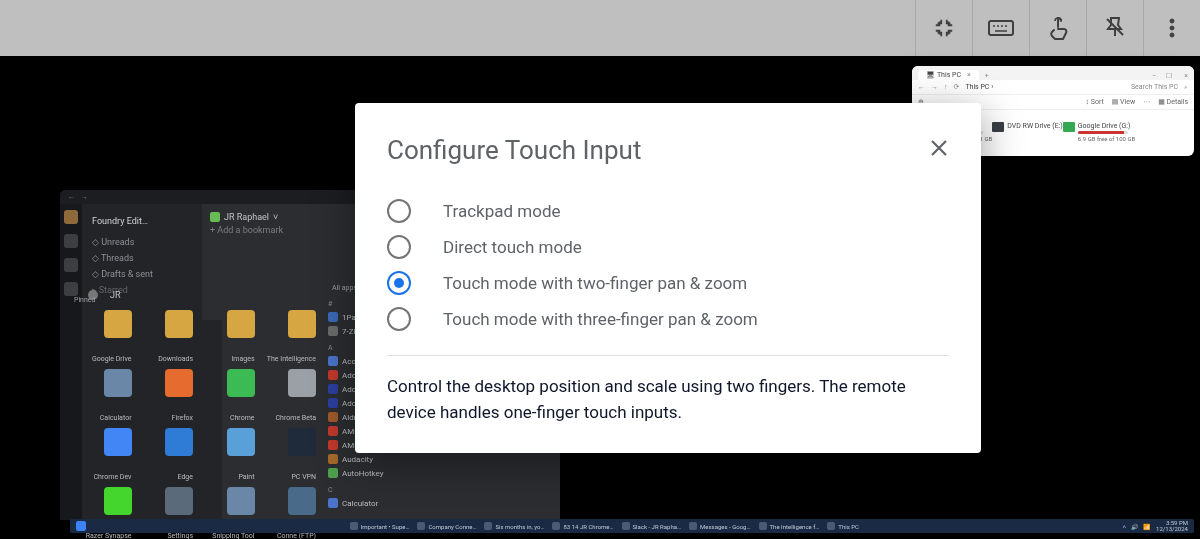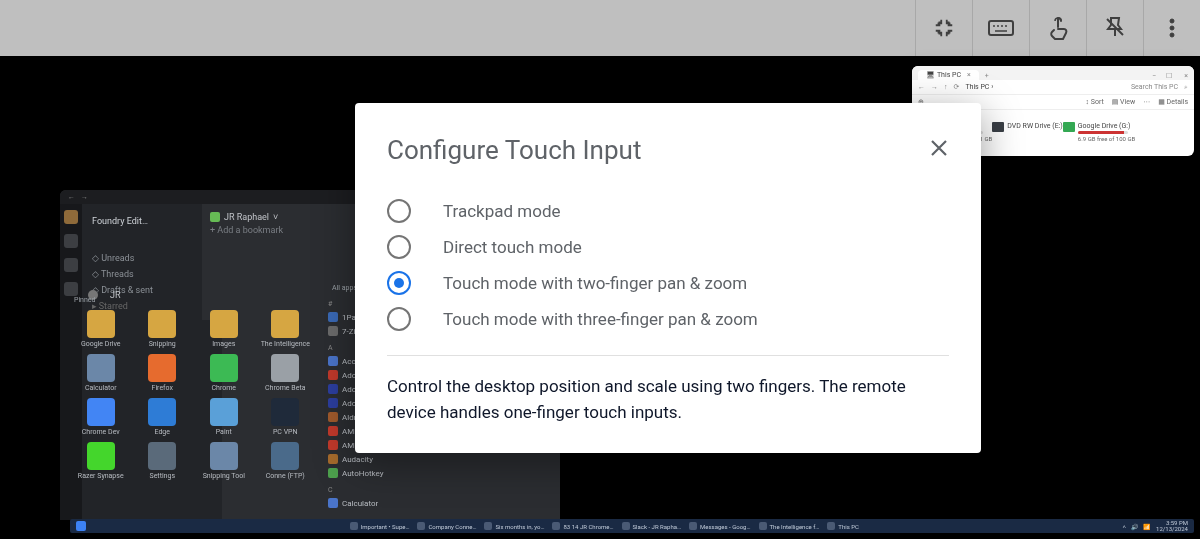--- a/index.html
+++ b/index.html
@@ -22,30 +22,30 @@
   .radio-label{color:#5f6368;font-size:17px}
   .divider{border:none;border-top:1px solid #e0e0e0;margin:18px 0}
   .desc{color:#0f172a;font-size:17px;line-height:1.5;margin:0}
   
   .remote-left{position:absolute;left:60px;top:190px;width:500px;height:330px;background:#2b2d31;border-radius:6px 6px 0 0;box-shadow:0 0 20px rgba(0,0,0,0.6);overflow:hidden}
   .remote-left .titlebar{height:14px;background:#1c1d20;display:flex;align-items:center;padding:0 8px;gap:6px}
   .remote-left .sidebar{position:absolute;left:0;top:14px;bottom:0;width:22px;background:#17181b;display:flex;flex-direction:column;align-items:center;padding-top:6px;gap:10px}
   .remote-left .sidebar .ic{width:14px;height:14px;border-radius:3px;background:#3c3e42}
   .remote-left .sidebar .ic.sel{background:#8e6a3a}
   .remote-left .nav{position:absolute;left:22px;top:14px;width:120px;bottom:0;background:#222428;padding:12px 10px;font-size:9px;color:#9aa0a6}
-  .remote-left .nav .hdr{color:#cfd3d8;margin-bottom:24px}
+  .remote-left .nav .hdr{color:#cfd3d8;margin-bottom:8px}
   .remote-left .nav .row{padding:3px 0;color:#8b9096}
   .remote-left .main{position:absolute;left:142px;top:14px;right:0;height:100px;background:#2b2d31;color:#c0c3c8;font-size:9px;padding:8px}
   .remote-left .main .user{display:flex;align-items:center;gap:4px}
   .remote-left .main .user .av{width:10px;height:10px;background:#6b5;border-radius:2px}
   .remote-left .avrow{position:absolute;left:22px;top:97px;display:flex;align-items:center;gap:12px;font-size:9px;color:#c0c3c8;padding:3px 6px}
   .remote-left .avrow .av{width:10px;height:10px;border-radius:50%;background:#777}
   
   .startgrid{position:absolute;left:70px;top:310px;width:246px;display:grid;grid-template-columns:repeat(4,1fr);gap:6px 0;text-align:center}
-  .startgrid .app{display:flex;flex-direction:column;align-items:center;gap:2px}
+  .startgrid .app{display:flex;flex-direction:column;align-items:flex-end;gap:17px}
   .startgrid .app .ic{width:28px;height:28px;border-radius:4px;display:flex;align-items:center;justify-content:center}
   .startgrid .app .lbl{font-size:7px;color:#b8bcc2;white-space:nowrap;overflow:hidden;text-overflow:ellipsis;max-width:52px}
   .startlist{position:absolute;left:328px;top:294px;width:108px;font-size:8px;color:#b8bcc2}
   .startlist .hdr{color:#888;font-size:7px;margin:6px 0 2px}
   .startlist .row{display:flex;align-items:center;gap:4px;padding:2px 0}
   .startlist .row .b{width:10px;height:10px;border-radius:2px}
   
   .explorer{position:absolute;right:6px;top:66px;width:282px;height:90px;background:#fff;border-radius:6px;box-shadow:0 4px 20px rgba(0,0,0,0.3);font-size:7px;color:#444;overflow:hidden}
   .explorer .tabs{height:14px;background:#f3f3f3;display:flex;align-items:end;padding-left:6px;gap:2px}
   .explorer .tabs .tab{background:#fff;border-radius:4px 4px 0 0;padding:1px 8px;font-size:7px;display:flex;align-items:center;gap:2px}
@@ -145,21 +145,21 @@
     </div>
 </div>
 
 <div class="startgrid">
     <div class="app">
       <div class="ic" style="background:#d6a642"></div>
       <div class="lbl">Google Drive</div>
     </div>
     <div class="app">
       <div class="ic" style="background:#d6a642"></div>
-      <div class="lbl">Snipping</div>
+      <div class="lbl">Downloads</div>
     </div>
     <div class="app">
       <div class="ic" style="background:#d6a642"></div>
       <div class="lbl">Images</div>
     </div>
     <div class="app">
       <div class="ic" style="background:#d6a642"></div>
       <div class="lbl">The Intelligence</div>
     </div>
     <div class="app">

